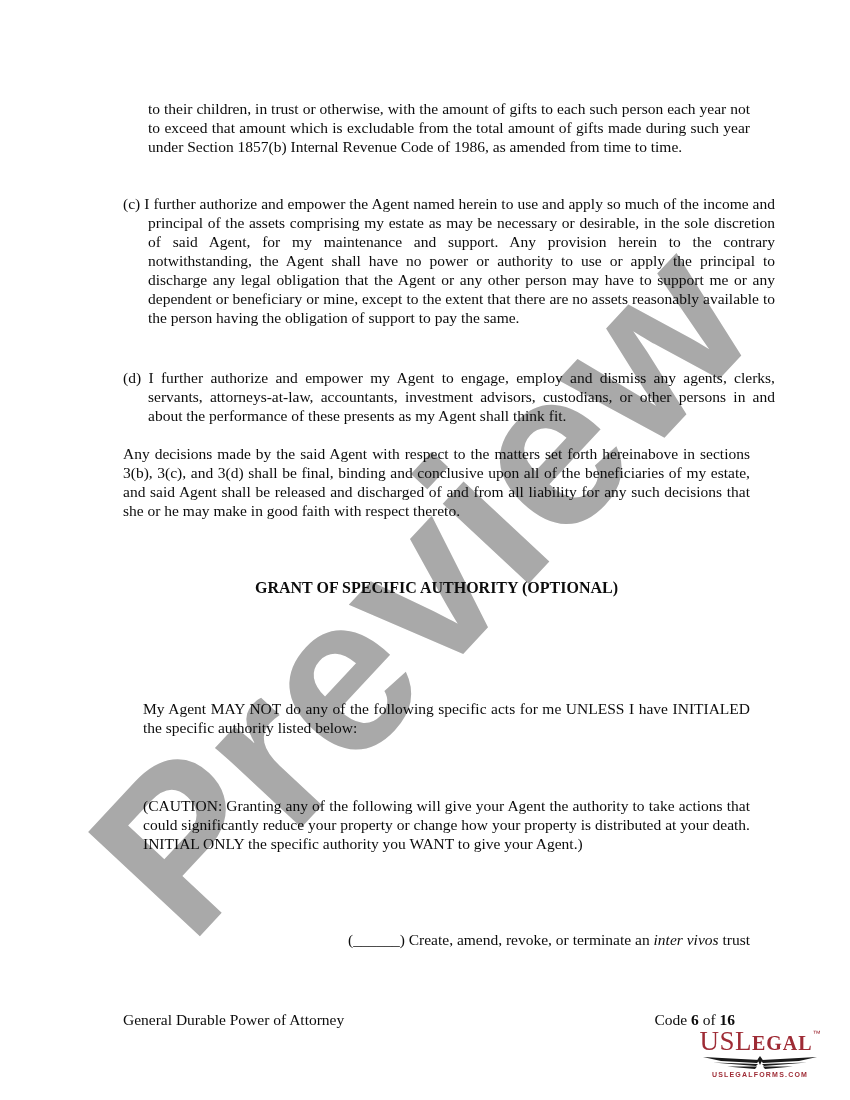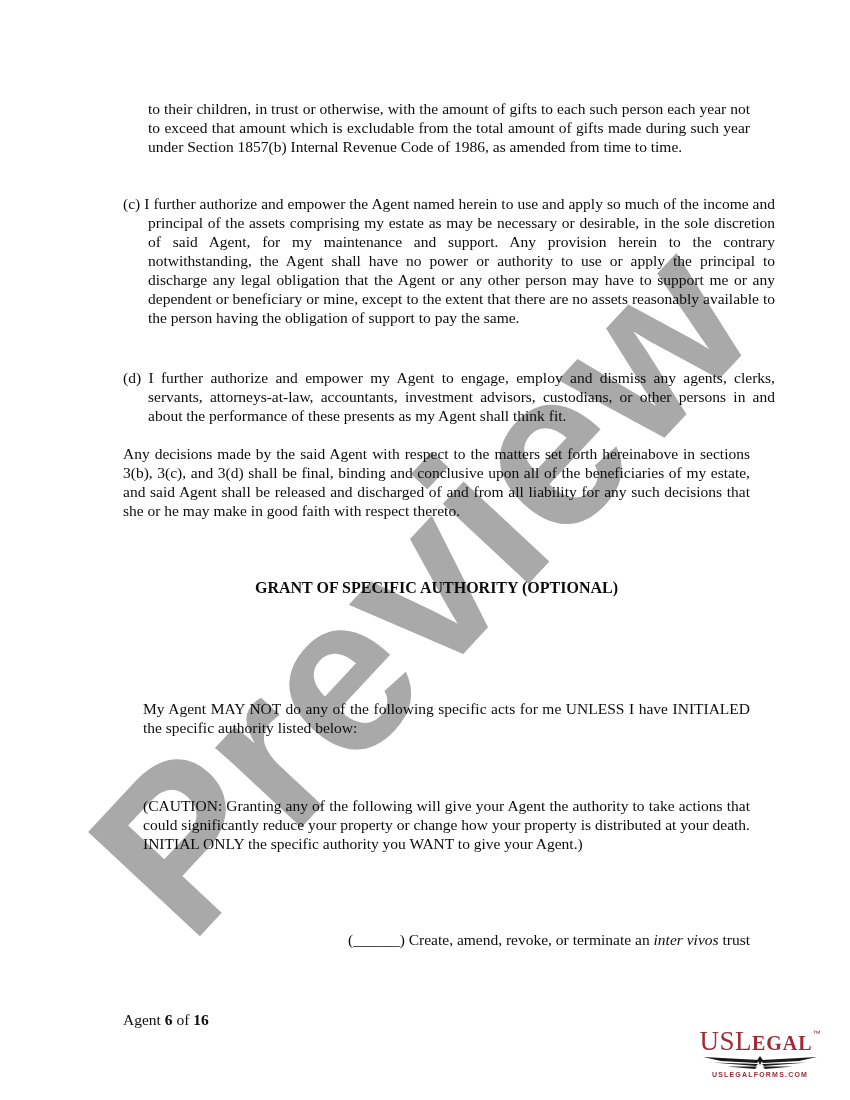--- a/index.html
+++ b/index.html
@@ -110,21 +110,22 @@
 
     <h2 class="heading" style="top:578px">GRANT OF SPECIFIC AUTHORITY (OPTIONAL)</h2>
 
     <p class="para sub" style="top:656px">My Agent MAY NOT do any of the following specific acts for me UNLESS I have INITIALED the specific authority listed below:</p>
 
     <p class="para sub" style="top:753px">(CAUTION: Granting any of the following will give your Agent the authority to take actions that could significantly reduce your property or change how your property is distributed at your death. INITIAL ONLY the specific authority you WANT to give your Agent.)</p>
 
     <p class="para sub initial-line" style="top:887px"><span>(______) Create, amend, revoke, or terminate an </span><span class="italic">inter vivos</span><span> trust</span></p>
 
     <div class="footer-row" style="top:1010px">
-      <span><span>Agent </span><span class="bold">6</span><span> of </span><span class="bold">16</span></span>
+      <span>General Durable Power of Attorney</span>
+      <span><span>Code </span><span class="bold">6</span><span> of </span><span class="bold">16</span></span>
     </div>
 
     <div class="logo">
       <div class="brand" style="color:#9e2b35"><span class="brand-big">USL</span><span class="brand-small">EGAL</span><span class="tm">™</span></div>
       <svg class="wings" width="118" height="14" viewBox="0 0 118 14">
         <g fill="#1a1a1a">
           <polygon points="59,4 2,1 20,5 56,7"></polygon>
           <polygon points="59,4 116,1 98,5 62,7"></polygon>
           <polygon points="57,8 12,6.5 55,10"></polygon>
           <polygon points="61,8 106,6.5 63,10"></polygon>

